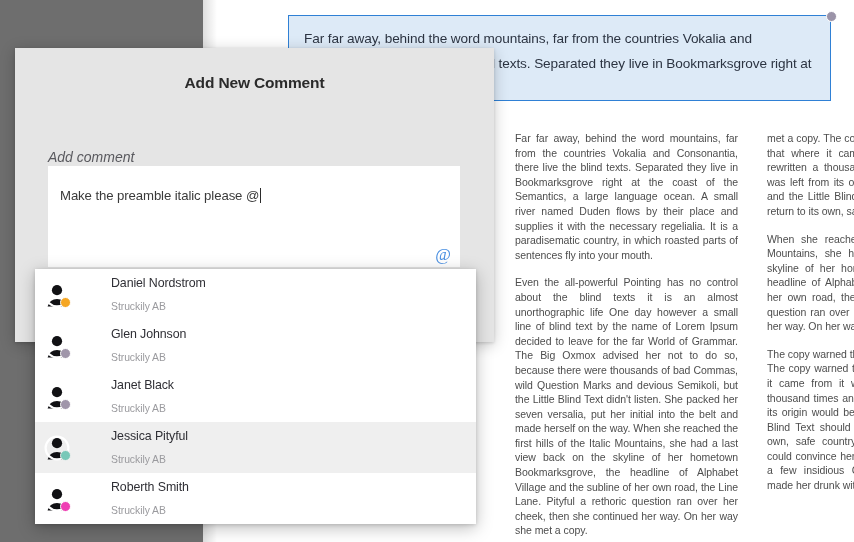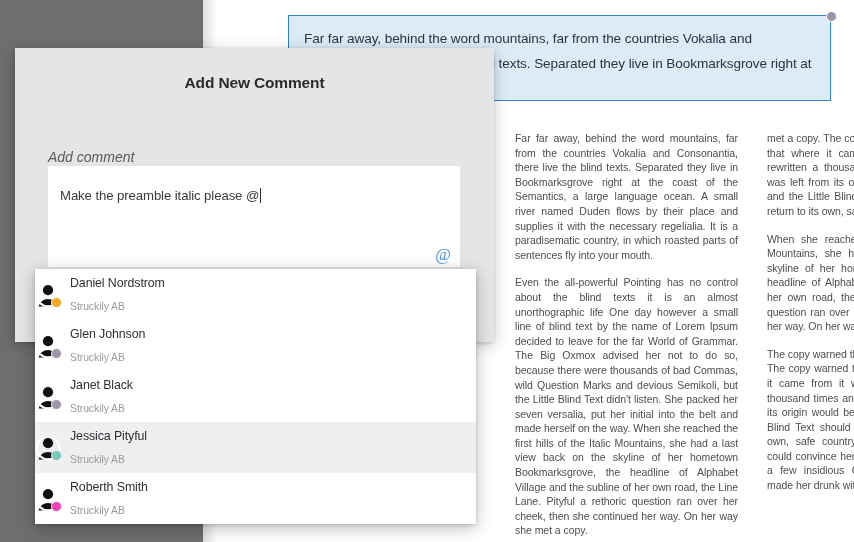--- a/index.html
+++ b/index.html
@@ -195,22 +195,24 @@
     background: #ffffff;
     box-shadow: 0 4px 16px rgba(0,0,0,0.26), 0 1px 4px rgba(0,0,0,0.16);
     z-index: 40;
     overflow: hidden;
   }
   .mention-item {
     position: relative;
     height: 51px;
     display: flex;
     align-items: center;
+    padding-left: 9px;
     box-sizing: border-box;
     cursor: pointer;
+    gap: 32px;
   }
   .mention-item.is-active { background: #efefef; }
 
   .avatar {
     position: relative;
     width: 26px;
     height: 26px;
     flex: 0 0 26px;
     margin-right: 9px;
   }

